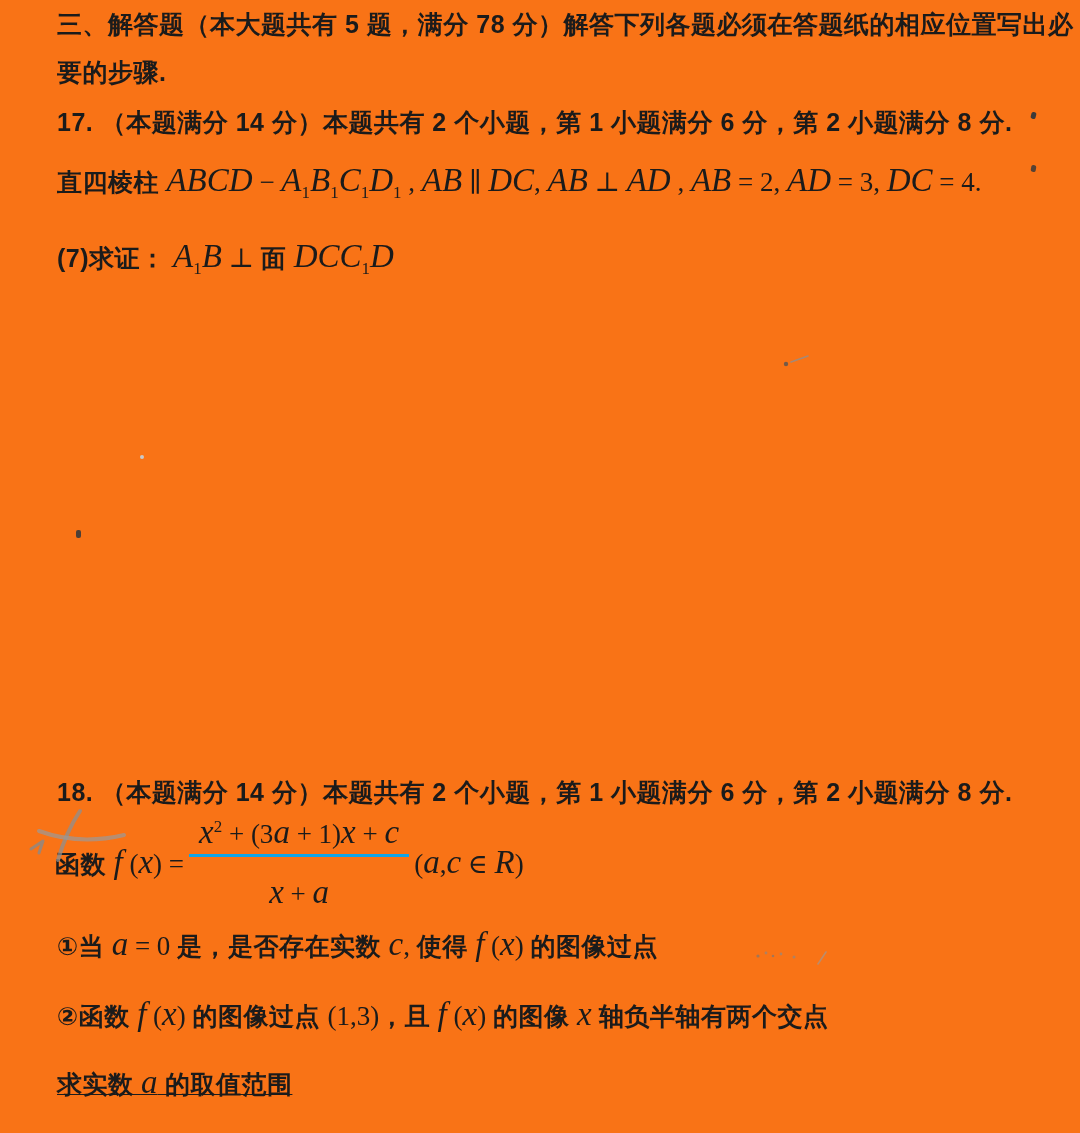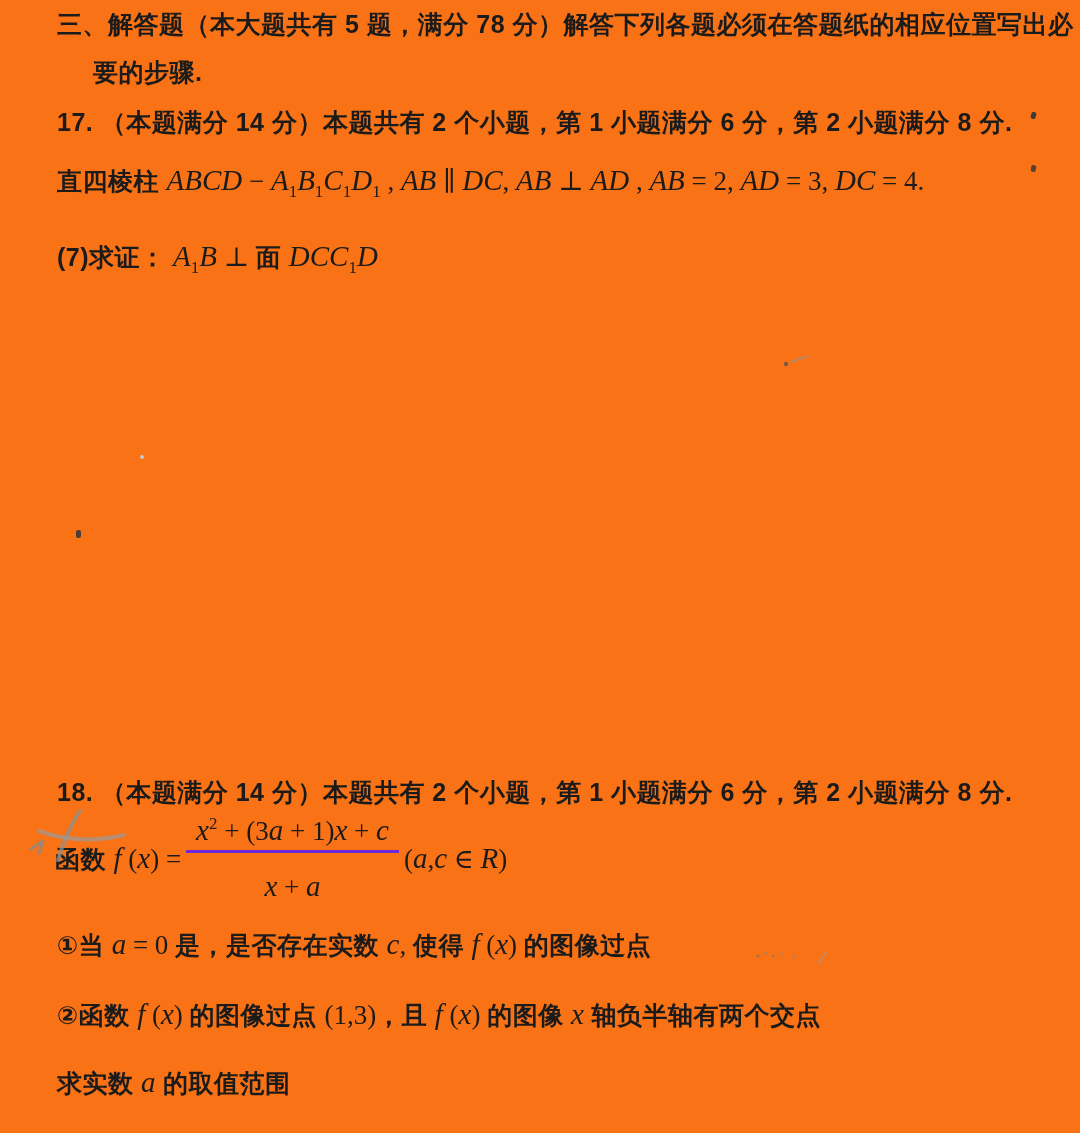--- a/index.html
+++ b/index.html
@@ -21,21 +21,21 @@
     font-family:"Liberation Sans","DejaVu Sans",sans-serif;
     font-weight:700;
     font-size:25px;
     letter-spacing:0.5px;
     color:#1b1b1b;
   }
   
   .seg-m{
     font-family:"Liberation Serif","DejaVu Serif",serif;
     font-style:italic;
-    font-size:29px;
+    font-size:33px;
     color:#1b1b1b;
   }
   
   .seg-r{
     font-family:"Liberation Serif","DejaVu Serif",serif;
     font-style:normal;
     font-size:27px;
     color:#1b1b1b;
   }
   sub.seg-sub{
@@ -47,49 +47,49 @@
   }
   sup.seg-sup{
     font-family:"Liberation Serif","DejaVu Serif",serif;
     font-style:normal;
     font-size:17px;
     line-height:0;
     vertical-align:11px;
   }
   
   .l-head1{top:6px;}
-  .l-head2{top:54px;margin-left:36px;}
+  .l-head2{top:54px;}
   .l-q17{top:104px;}
   .l-q17given{top:162px;}
   .l-q17p1{top:238px;}
   .l-q17p2{top:310px;}
   .l-q18{top:758px;margin-top:16px;}
   .l-q18s1{top:926px;}
   .l-q18s2{top:996px;}
-  .l-q18close{top:1064px;}
+  .l-q18close{top:1064px;text-decoration:underline;}
 
   
   .formula-line{
     position:absolute;
     left:55px;top:814px;
     display:flex;
     align-items:center;
     white-space:nowrap;
     justify-content:center;
   }
   .fraction{
     display:inline-flex;
     flex-direction:column;
     align-items:center;
     margin:0 5px;
   }
   .numer{
     display:block;
     padding:0 10px 3px 10px;
-    border-bottom:3px solid #6d28d9;
+    border-bottom:3px solid #0ea5e9;
   }
   .denom{
     display:block;
     padding-top:17px;
   }
 
   
   .scribble{
     position:absolute;left:26px;top:808px;
     width:104px;height:62px;

